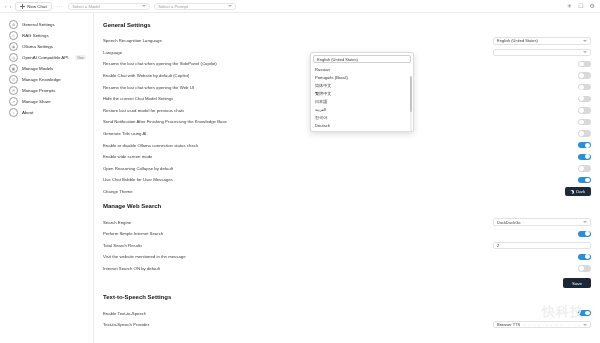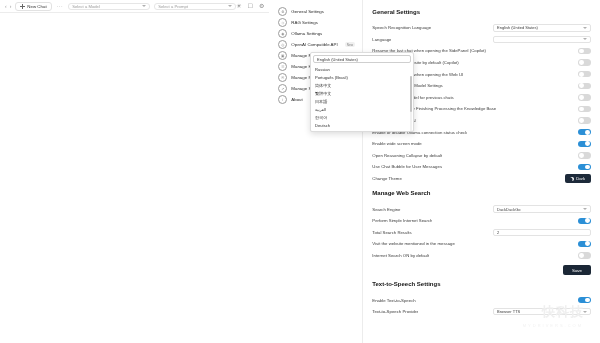--- a/index.html
+++ b/index.html
@@ -13,21 +13,21 @@
     font-family: "Liberation Sans", sans-serif;
     font-size: 5px;
     color: #1f1f1f;
     overflow: hidden;
     position: relative;
   }
   .app {
     width: 600px;
     height: 343px;
     display: flex;
-    flex-direction: row;
+    flex-direction: column;
     position: relative;
   }
   
   .topbar {
     height: 13px;
     border-bottom: 1px solid #ececec;
     display: flex;
     align-items: center;
     padding: 0 5px;
     box-sizing: border-box;

